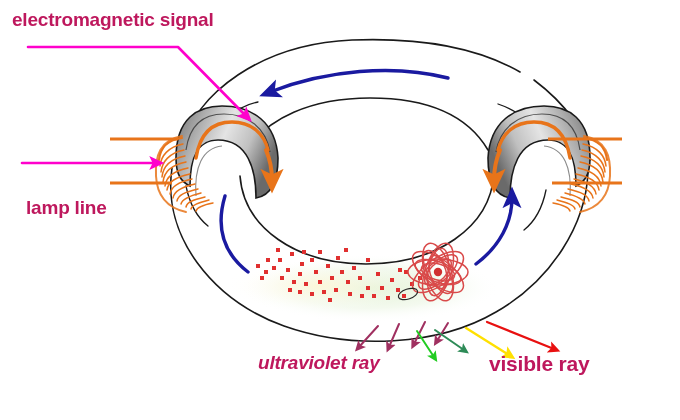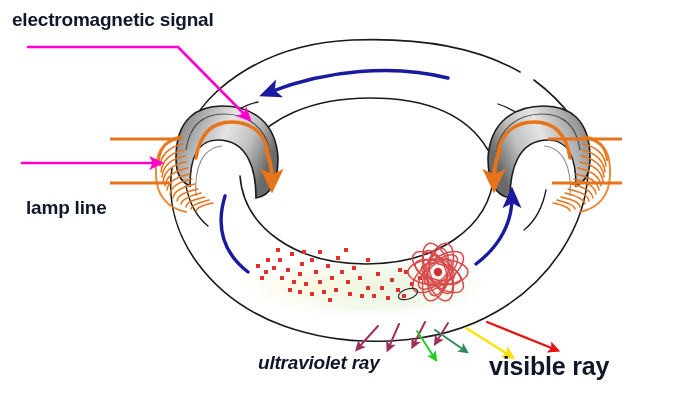--- a/index.html
+++ b/index.html
@@ -7,29 +7,29 @@
   body{
     width:680px;height:420px;overflow:hidden;
     font-family:"Liberation Sans","DejaVu Sans",sans-serif;
     position:relative;
   }
   #stage{position:absolute;left:0;top:0;width:680px;height:420px;}
   svg.layer{position:absolute;left:0;top:0;width:680px;height:420px;}
   .lbl{
     position:absolute;
     font-family:"Liberation Sans","DejaVu Sans",sans-serif;
-    color:#0f172a;
+    color:#be185d;
     font-weight:bold;
     white-space:nowrap;
     letter-spacing:-0.2px;
   }
   #label-electromagnetic-signal{left:12px;top:9px;font-size:19px;}
   #label-lamp-line{left:26px;top:197px;font-size:19px;}
   #label-ultraviolet-ray{left:258px;top:352px;font-size:19px;font-style:italic;}
-  #label-visible-ray{left:489px;top:352px;font-size:25px;}
+  #label-visible-ray{left:489px;top:352px;font-size:21px;}
 </style>
 </head>
 <body>
 
 <div id="stage">
 
   <svg class="layer" viewBox="0 0 680 420">
     <defs>
       <linearGradient id="coreGradL" x1="0" y1="0" x2="1" y2="0.4">
         <stop offset="0%" stop-color="#6e6e6e"></stop>

